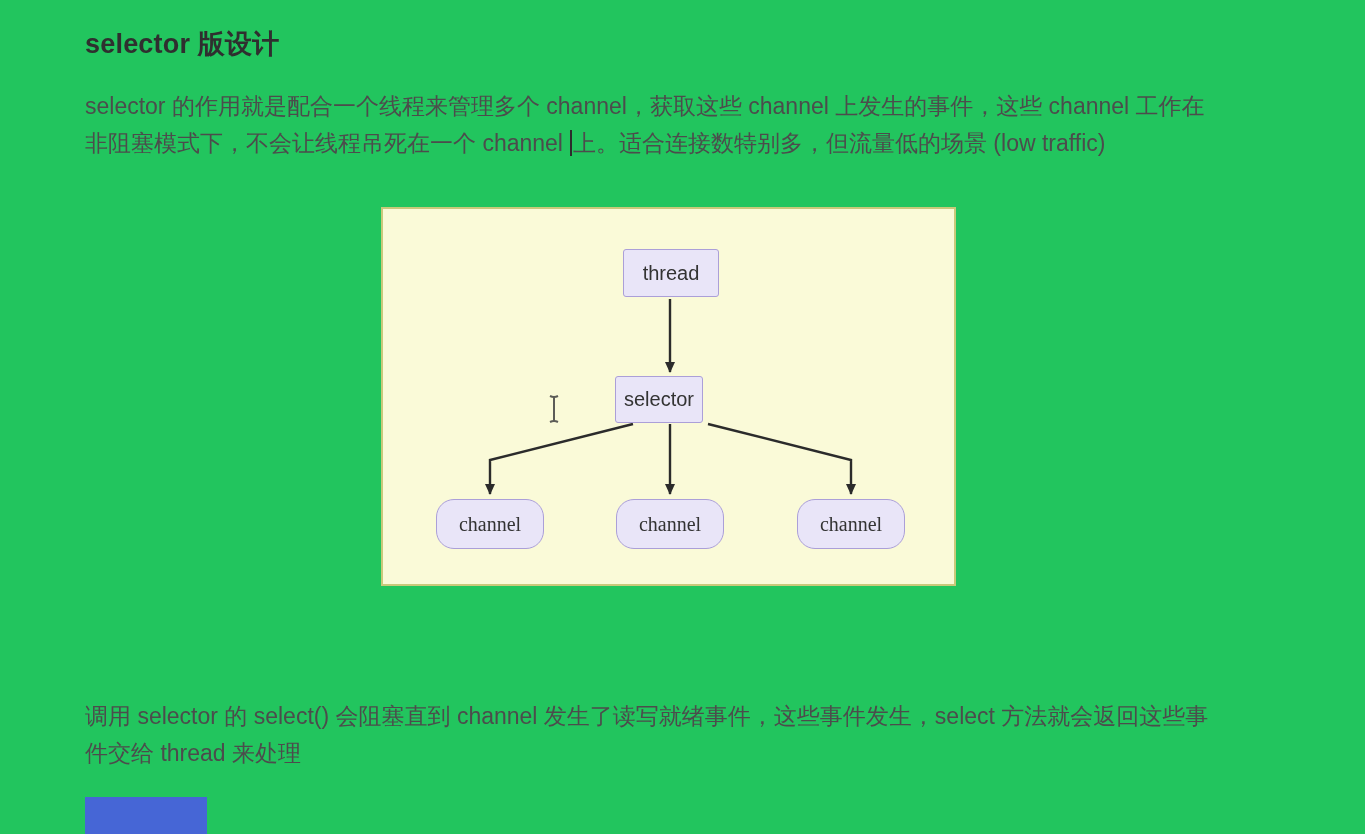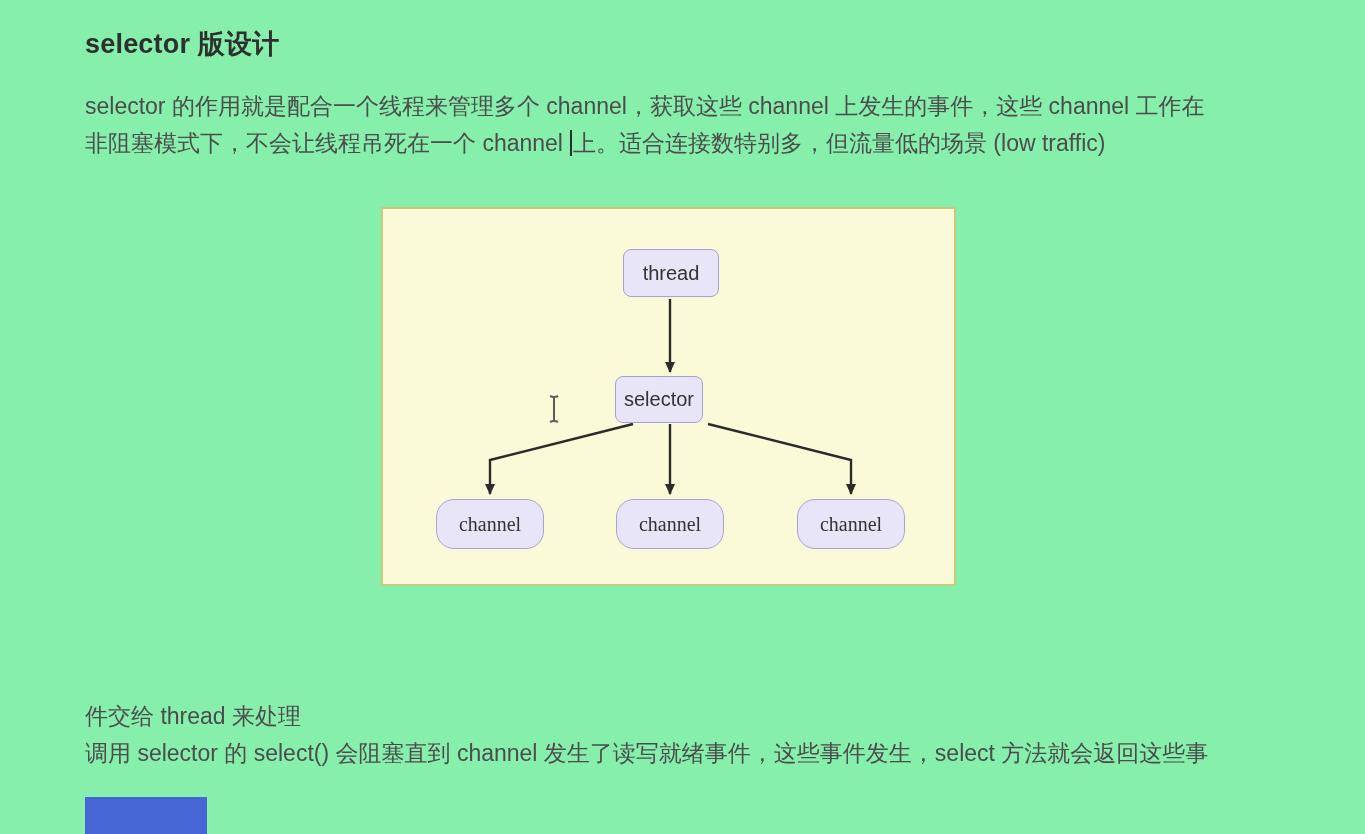--- a/index.html
+++ b/index.html
@@ -1,38 +1,38 @@
 <!DOCTYPE html>
 <html><head>
 <meta charset="utf-8">
 <style>
   * { margin:0; padding:0; box-sizing:border-box; }
   html,body { width:1365px; height:834px; background:#ffffff; overflow:hidden;
               font-family:"Liberation Sans","DejaVu Sans",sans-serif; }
-  .doc { position:relative; width:1365px; height:834px; background:#86efac; }
+  .doc { position:relative; width:1365px; height:834px; background:#22c55e; }
 
   .page-title { position:absolute; left:85px; top:26px; font-size:27px; line-height:36px;
                 font-weight:700; color:#2f2f2f; letter-spacing:0.2px; white-space:nowrap; }
 
   .para { position:absolute; left:85px; color:#4c4c4c; font-size:23px; }
   .tline { line-height:37px; white-space:nowrap; }
   .p1 { top:88px; }
   .p2 { top:698px; }
 
   .caret { display:inline-block; width:2px; height:26px; background:#2c2c2c;
            margin:0 1px 0 7px; vertical-align:-5px; }
 
   .diagram { position:absolute; left:381px; top:207px; width:575px; height:379px;
              background:#fafad8; border:2px solid #c9c97a; }
   .caption { position:absolute; left:0; top:10px; width:100%; text-align:center;
              font-size:19px; color:#3c3c3c;margin-top:46px; }
   .arrows { position:absolute; left:0; top:0; width:571px; height:375px; }
   .node { position:absolute; display:flex; align-items:center; justify-content:center;
           background:#e9e5f8; border:1.6px solid #ab9fd8; color:#333333; font-size:20px; }
-  .sq { border-radius:8px; }
+  .sq { border-radius:3px; }
   .rd { border-radius:18px;font-family:Liberation Serif, serif; }
   .thread   { left:240px; top:40px;  width:96px;  height:48px; }
   .selector { left:232px; top:167px; width:88px; height:47px; }
   .ch1 { left:53px;  top:290px; width:108px; height:50px; }
   .ch2 { left:233px; top:290px; width:108px; height:50px; }
   .ch3 { left:414px; top:290px; width:108px; height:50px; }
 
   .ibeam { position:absolute; left:546px; top:392px; width:16px; height:34px; opacity:0.85; }
 
   .blue-partial { position:absolute; left:85px; bottom:0; width:122px; height:37px;
@@ -73,24 +73,24 @@
 
     <div class="node sq thread">thread</div>
     <div class="node sq selector">selector</div>
     <div class="node rd ch1">channel</div>
     <div class="node rd ch2">channel</div>
     <div class="node rd ch3">channel</div>
   </figure>
 
   <div class="para p2">
     <div class="tline">
-      <span>件交给 thread 来处理</span>
+      <span>调用 selector 的 select() 会阻塞直到 channel 发生了读写就绪事件，这些事件发生，select 方法就会返回这些事</span>
     </div>
     <div class="tline">
-      <span>调用 selector 的 select() 会阻塞直到 channel 发生了读写就绪事件，这些事件发生，select 方法就会返回这些事</span>
+      <span>件交给 thread 来处理</span>
     </div>
   </div>
 
   <svg class="ibeam" viewBox="0 0 16 34">
     <g stroke="#414141" stroke-width="2" fill="none">
       <line x1="8" y1="5" x2="8" y2="29"></line>
       <path d="M4,4 Q8,6 12,4"></path>
       <path d="M4,30 Q8,28 12,30"></path>
     </g>
   </svg>

